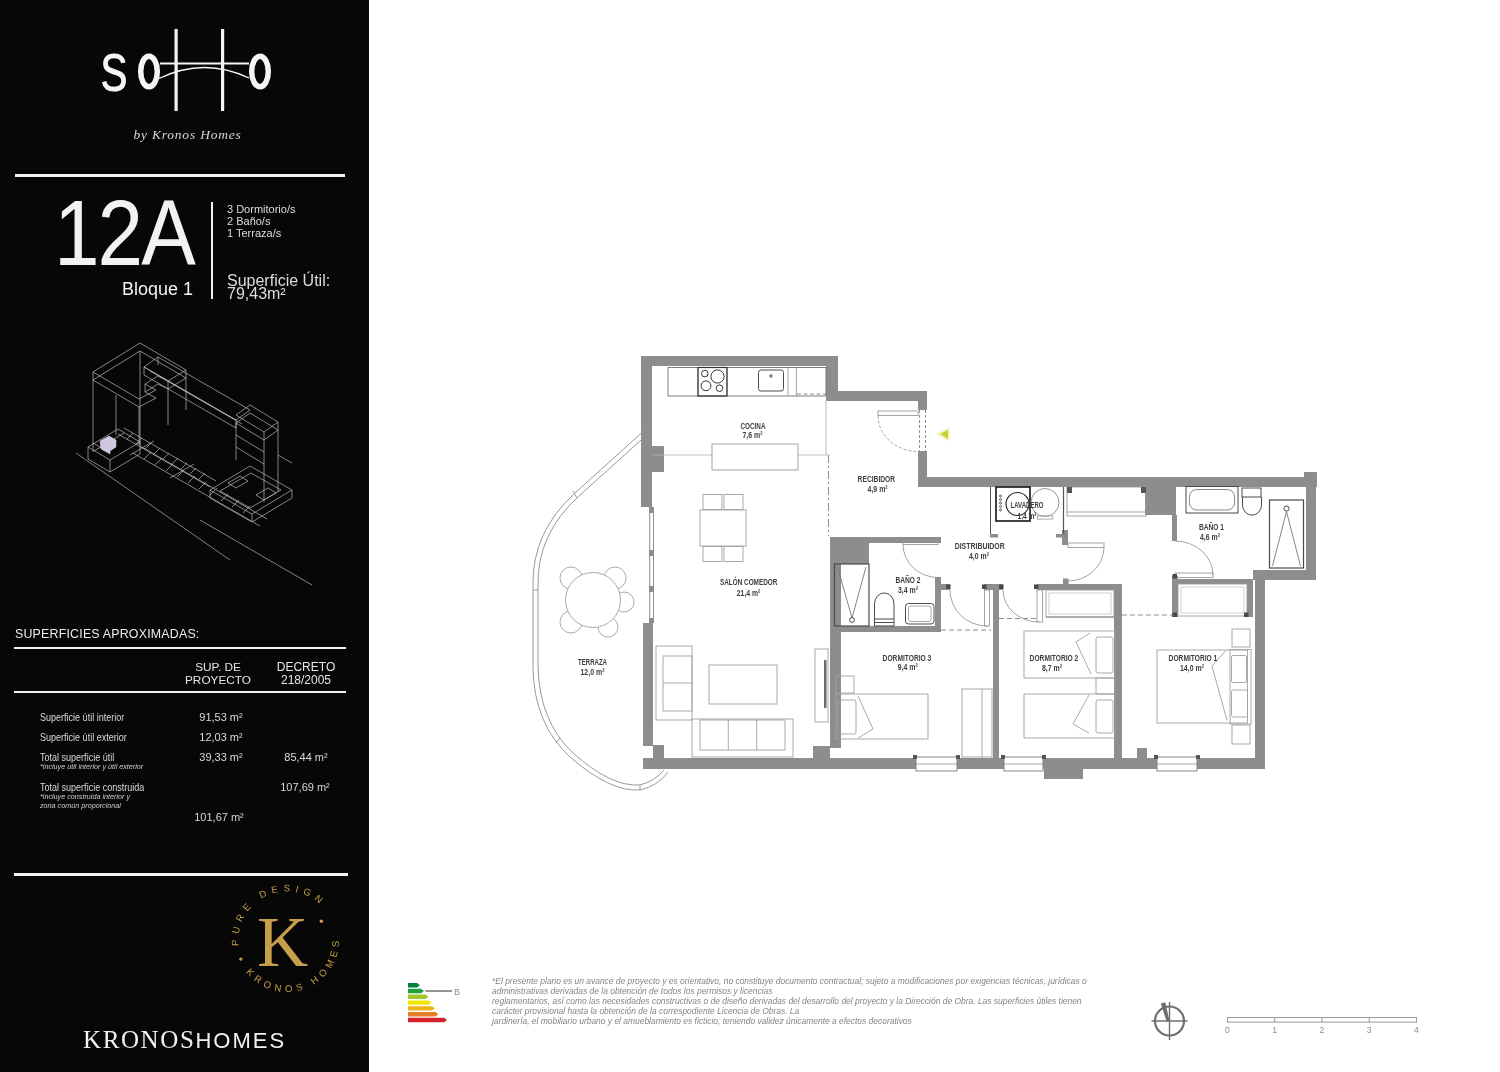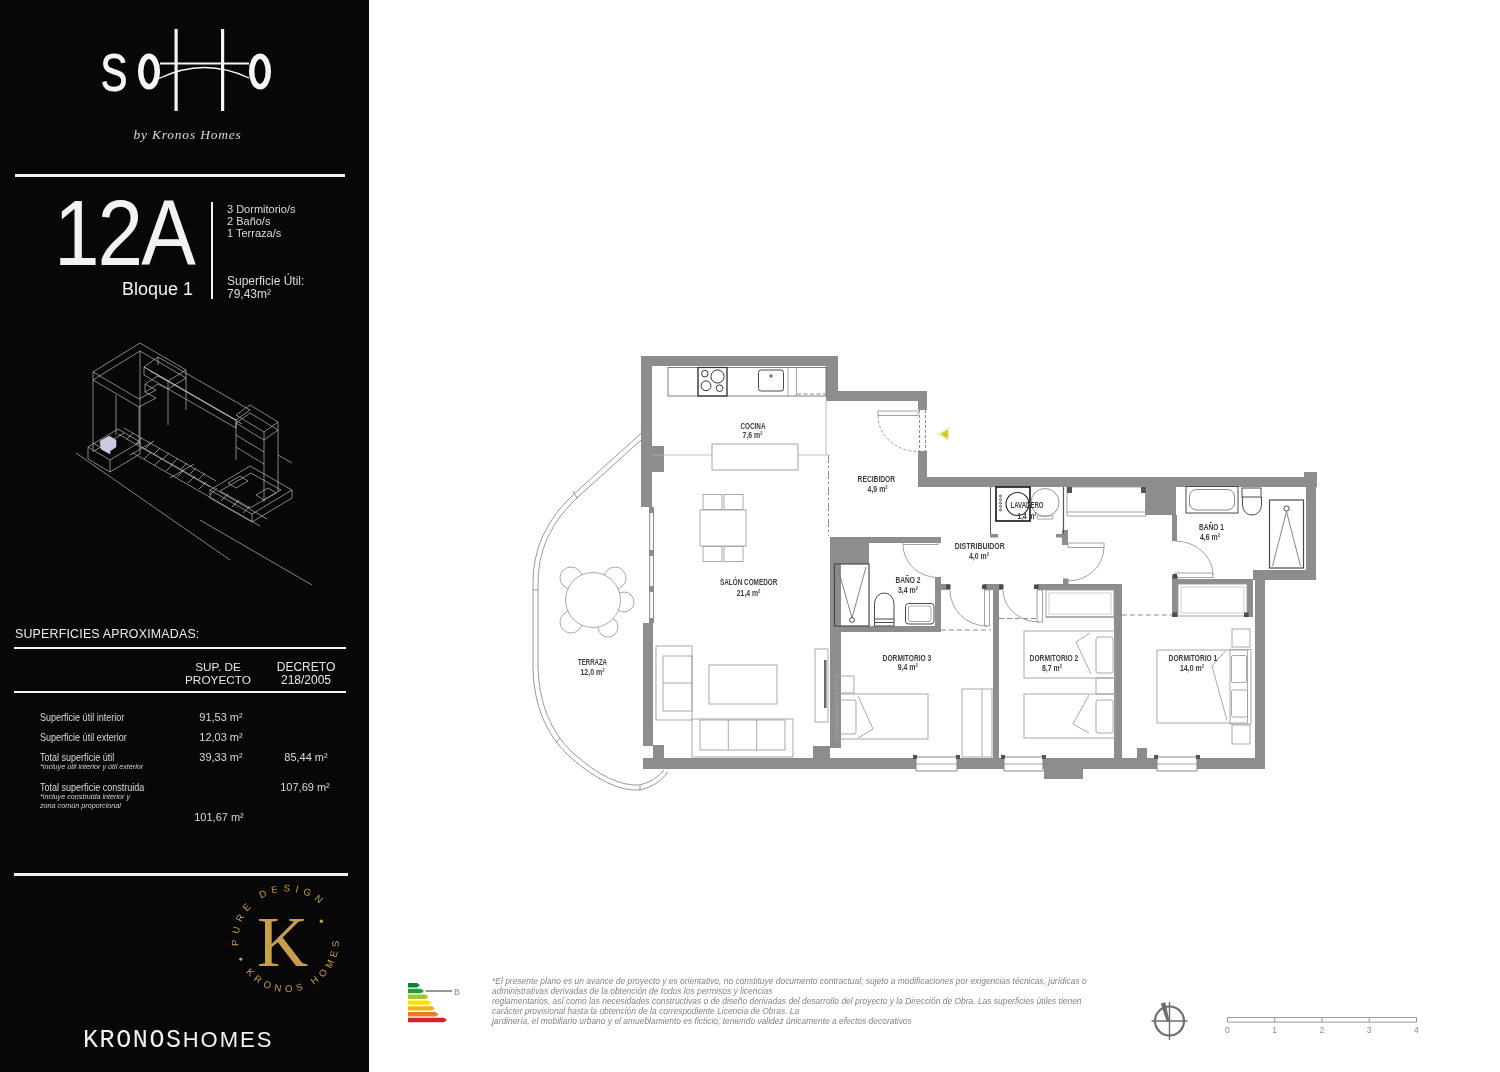--- a/index.html
+++ b/index.html
@@ -29,21 +29,21 @@
 <div class="abs" style="left:15px;top:174px;width:330px;height:3px;background:#f2f2f2;"></div>
 
 <div class="abs" style="left:54px;top:180.5px;width:170px;color:#f2f2f2;font-size:92px;letter-spacing:-2.2px;transform:scaleX(0.89);transform-origin:0 0;">12A</div>
 
 <div class="abs" style="left:122px;top:279px;color:#f2f2f2;font-size:18px;">Bloque 1</div>
 
 <div class="abs" style="left:211px;top:202px;width:2.4px;height:97px;background:#f2f2f2;"></div>
 
 <div class="abs" style="left:227px;top:203px;color:#dcdcdc;font-size:11px;line-height:12px;">3 Dormitorio/s<br>2 Baño/s<br>1 Terraza/s</div>
 
-<div class="abs" style="left:227px;top:275px;color:#dcdcdc;font-size:12px;line-height:12.5px;">Superficie Útil:<br>79,43m²</div>
+<div class="abs" style="left:227px;top:275px;color:#dcdcdc;font-size:16px;line-height:12.5px;">Superficie Útil:<br>79,43m²</div>
 
 <svg id="iso" class="abs" style="left:70px;top:335px;" width="250" height="270" viewBox="0 0 250 270">
 <g stroke="#b9b9b9" stroke-width="0.7" fill="none" stroke-linejoin="round">
 
   <path d="M23,37 L70,8 L116,35 L98,46 L88,41 L75,49 L86,55 L69,64 Z"></path>
   <path d="M23,45 L70,16 L116,43 L98,54 L88,49 L75,57 L86,63 L69,72 Z"></path>
   <line x1="23" y1="37" x2="23" y2="45"></line>
   <line x1="116" y1="35" x2="116" y2="43"></line>
   <line x1="98" y1="46" x2="98" y2="54"></line>
   <line x1="75" y1="49" x2="75" y2="57"></line>
@@ -153,21 +153,21 @@
   </text>
   <text font-size="9.6" fill="#c79e4b" letter-spacing="4.4">
     <textPath href="#arcbot">KRONOS HOMES</textPath>
   </text>
   <circle cx="94.3" cy="41.2" r="1.7" fill="#c79e4b"></circle>
   <circle cx="13.8" cy="79.1" r="1.7" fill="#c79e4b"></circle>
   <text x="60.5" y="94" font-size="77" fill="#c79e4b" text-anchor="middle" font-family="Liberation Serif" transform="scale(0.92,0.92)">K</text>
 </svg>
 
 <div class="abs" style="left:83px;top:1026px;color:#f2f2f2;">
-  <span style="font-family:Liberation Mono, monospace;font-size:25px;letter-spacing:1.6px;">KRONOS</span><span style="font-size:22px;letter-spacing:2px;">HOMES</span>
+  <span style="font-family:Liberation Serif, serif;font-size:25px;letter-spacing:1.6px;">KRONOS</span><span style="font-size:22px;letter-spacing:2px;">HOMES</span>
 </div>
 
 <svg id="plan" class="abs" style="left:520px;top:340px;" width="880" height="470" viewBox="0 0 880 470">
 <g fill="#8d8d8d" stroke="none">
 
   <rect x="121" y="16" width="191" height="10"></rect>
 
   <rect x="121" y="16" width="11" height="151"></rect>
 
   <rect x="132" y="106" width="12" height="26"></rect>

